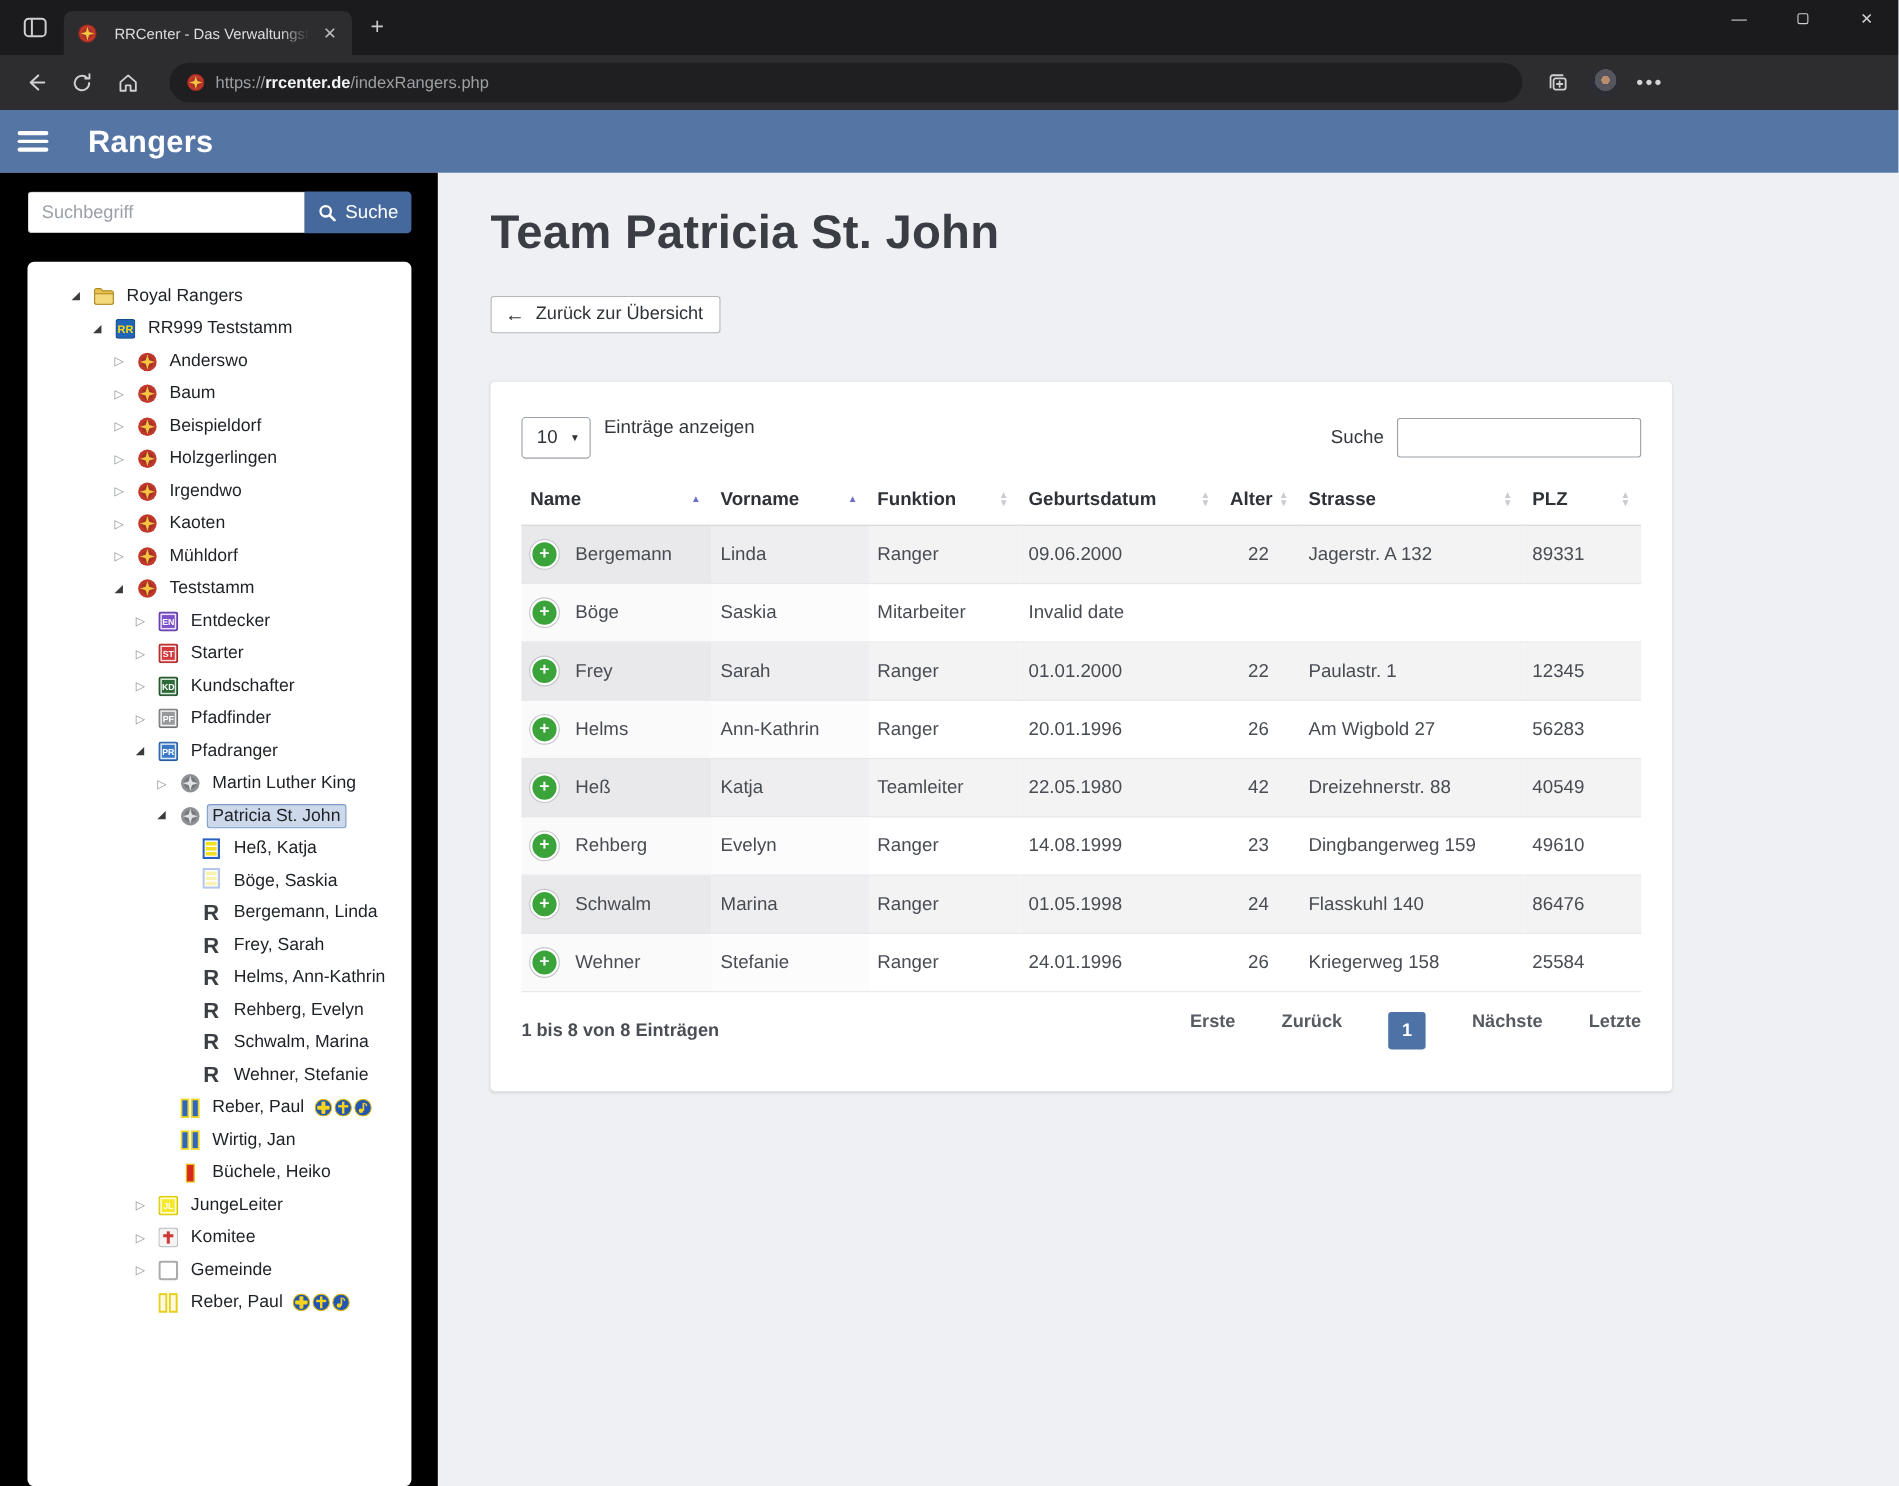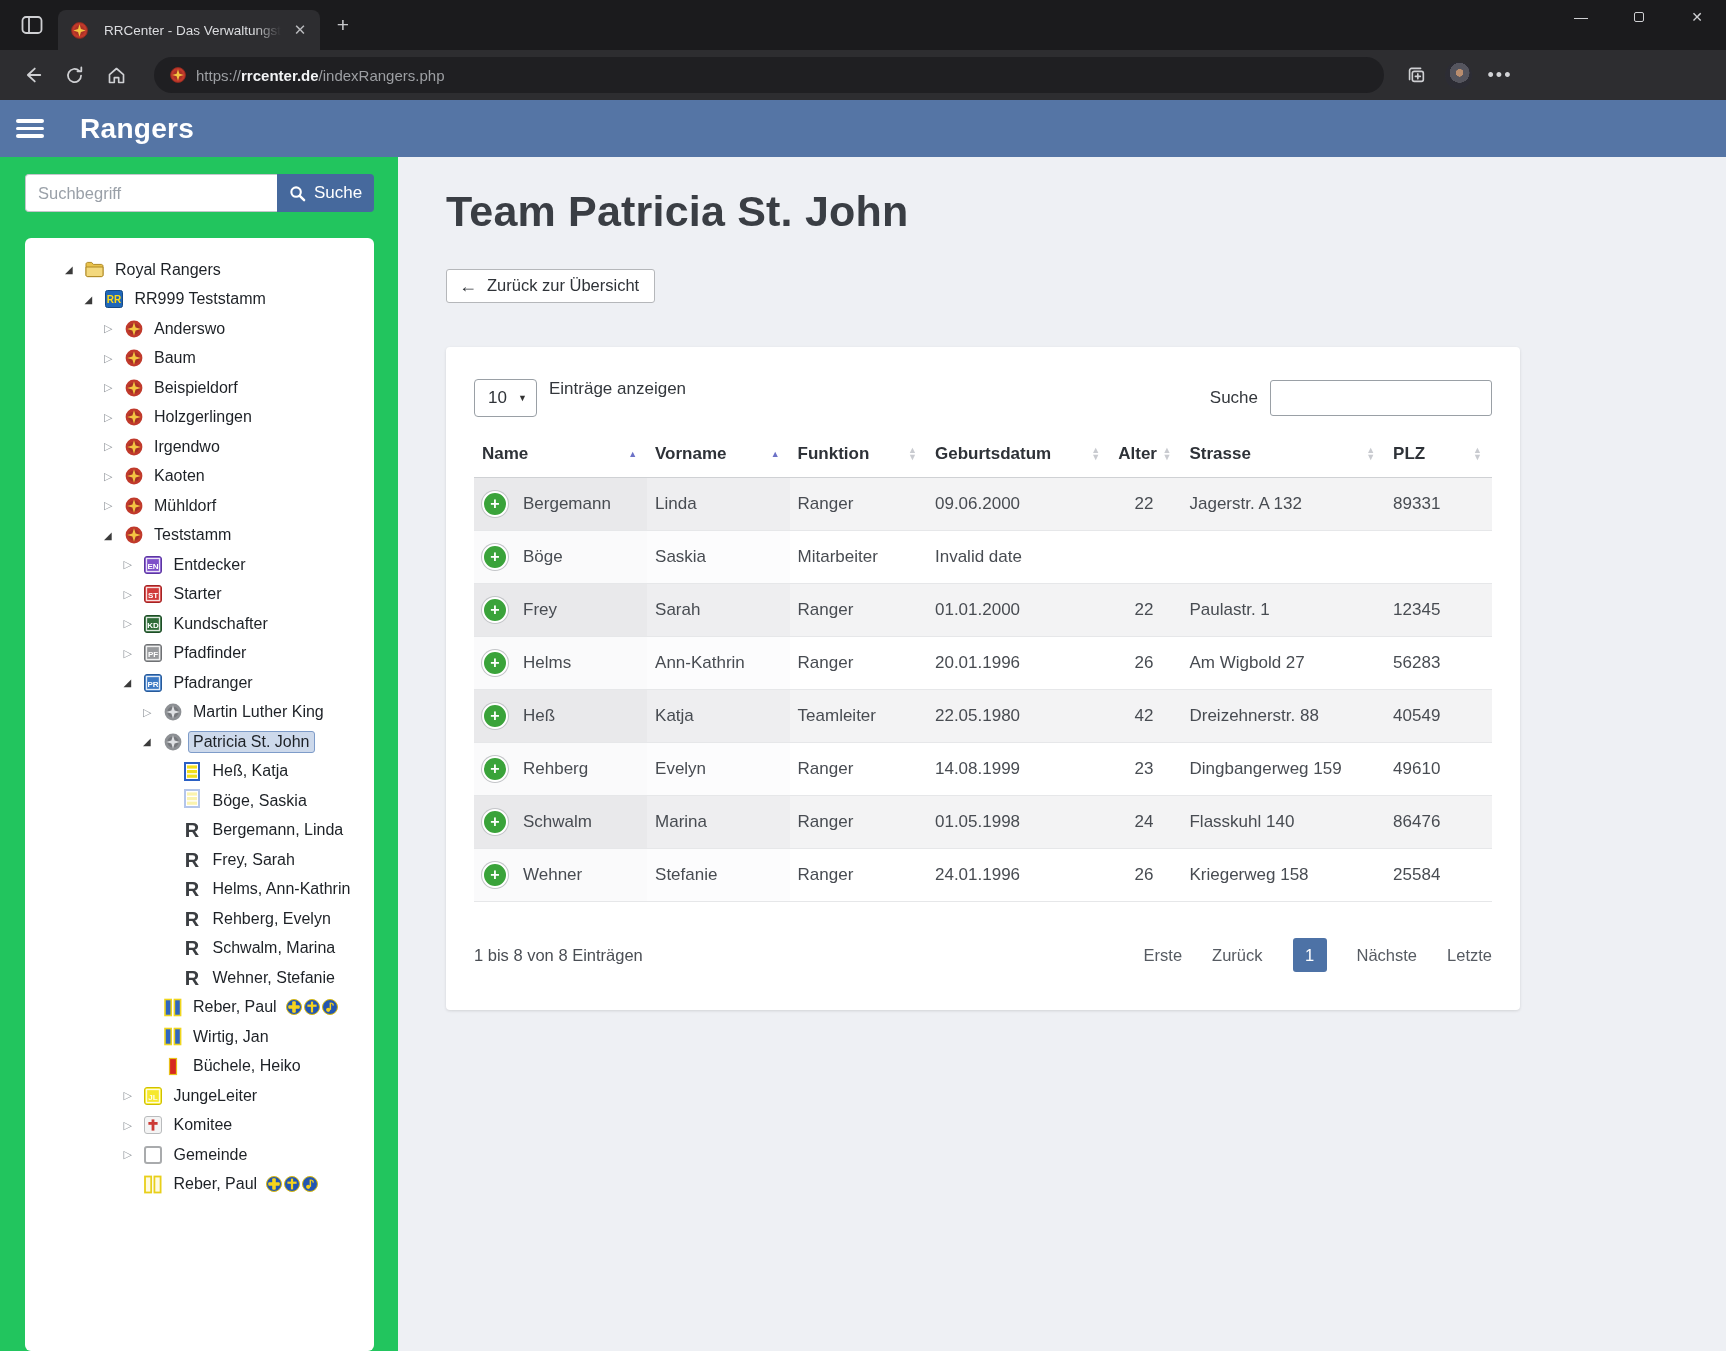--- a/index.html
+++ b/index.html
@@ -27,21 +27,21 @@
   .dots { color:#d2d3d6; font-size:18px; letter-spacing:2px; }
 
   
   .appheader { height:57px; background:#5575a5; display:flex; align-items:center; padding:0 16px; gap:36px; }
   .burger { width:28px; height:19px; display:flex; flex-direction:column; justify-content:space-between; }
   .burger span { height:3.6px; background:#fff; border-radius:2px; }
   .apptitle { color:#fff; font-size:28px; font-weight:bold; letter-spacing:.3px; }
 
   
   .content { display:flex; height:1194px; }
-  .sidebar { width:398px; background:#22c55e; padding:14px 24px 0 25px; flex:0 0 auto; }
+  .sidebar { width:398px; background:#000000; padding:14px 24px 0 25px; flex:0 0 auto; }
   .searchrow { display:flex; height:38px; margin-top:3px; }
   .searchrow input { flex:1; border:1px solid #c3c6cb; border-right:none; border-radius:4px 0 0 4px; padding:0 12px; font-size:16.5px; color:#333; outline:none; font-family:inherit; }
   .searchrow input::placeholder { color:#9aa0a8; }
   .searchbtn { width:97px; background:#46699d; color:#fff; border:none; border-radius:0 4px 4px 0; font-size:17px; display:flex; align-items:center; justify-content:center; gap:8px; font-family:inherit; }
   .treepanel { background:#fff; border-radius:6px; margin-top:26px; height:1113px; padding:17px 6px; overflow:hidden; }
   .trow { height:29.5px; display:flex; align-items:center; font-size:16px; color:#1d2126; white-space:nowrap; }
   .arrow { width:20px; flex:0 0 auto; font-size:10px; display:flex; align-items:center; }
   .arrow.expanded { color:#3b3b3b; }
   .arrow.collapsed { color:#8c9197; font-size:11px; }
   .ticon { width:19px; height:19px; flex:0 0 auto; margin-right:6px; display:flex; align-items:center; justify-content:center; }
@@ -73,23 +73,23 @@
   tr.odd td { background:#f3f3f4; }
   tr.odd td.c0 { background:#e9e9eb; }
   tr.odd td.c1 { background:#eeeef0; }
   tr.even td.c0 { background:#fafafb; }
   tr.even td.c1 { background:#fcfcfd; }
   td.c0 .cellwrap { display:flex; align-items:center; gap:15px; }
   td.c4 { text-align:right; padding-right:28px; }
   th.c4 { padding-right:28px; }
   .plusbtn { width:26px; height:26px; border-radius:50%; background:#3aa33a; border:2px solid #fff; box-shadow:0 0 0 1px #c3c5c8; color:#fff; display:flex; align-items:center; justify-content:center; font-size:16px; font-weight:bold; flex:0 0 auto; line-height:1; }
 
-  .cardfooter { display:flex; align-items:center; margin-top:36px; }
+  .cardfooter { display:flex; align-items:center; margin-top:18px;font-weight:bold; }
   .tinfo { font-size:16.5px; color:#4a4e54; }
-  .pager { margin-left:auto; display:flex; align-items:center; gap:30px; }
+  .pager { margin-left:auto; display:flex; align-items:flex-start; gap:42px; }
   .pg { font-size:16.5px; color:#565b62; }
   .pgcur { width:34px; height:34px; background:#4d72a6; color:#fff; border-radius:3px; display:flex; align-items:center; justify-content:center; font-size:16.5px; }
 </style>
 </head>
 <body>
 
 <div class="tabstrip">
   <div class="tab-actions">
     <svg width="24" height="22" viewBox="0 0 24 22">
         <rect x="2.5" y="3" width="19" height="16" rx="3.5" fill="none" stroke="#cfd0d3" stroke-width="1.8"></rect>

